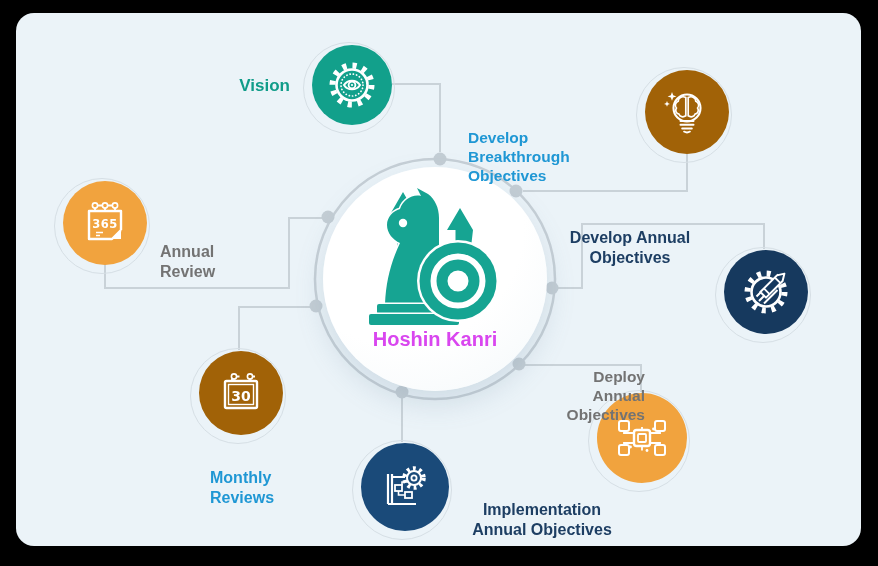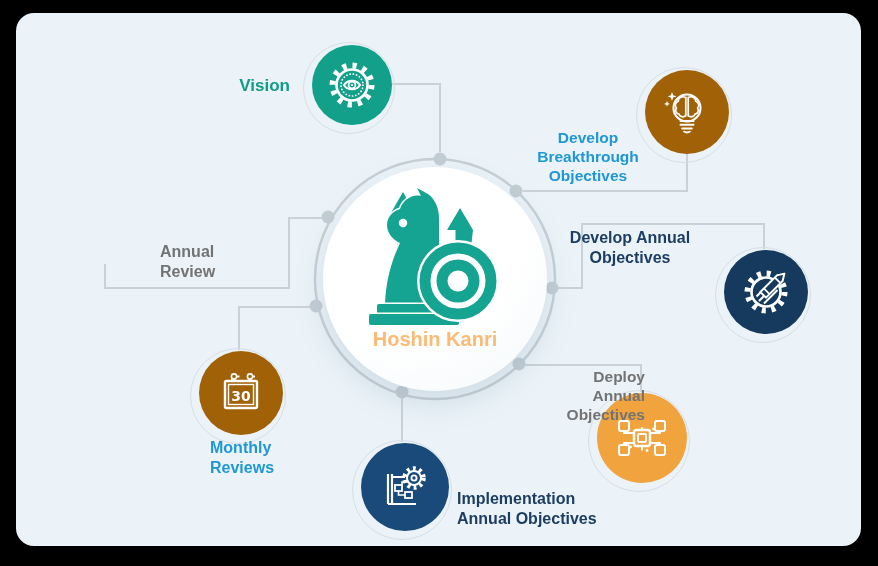--- a/index.html
+++ b/index.html
@@ -20,21 +20,21 @@
   .c-orange{background:#f1a33e;}
   .center-disc{position:absolute;left:323px;top:167px;width:224px;height:224px;border-radius:50%;
         background:radial-gradient(circle at 35% 25%, #ffffff 55%, #f3f8fa 100%);
         box-shadow:0 12px 28px rgba(110,140,165,0.22);}
   .label{position:absolute;font-weight:bold;font-size:16px;line-height:1.22;white-space:pre-line;}
   .t-teal{color:#109c89;}
   .t-blue{color:#1f97d4;}
   .t-navy{color:#1d3e63;}
   .t-orange{color:#737373;}
   .center-title{position:absolute;left:335px;top:328px;width:200px;text-align:center;
-        font-weight:bold;font-size:20px;color:#fdba74;}
+        font-weight:bold;font-size:20px;color:#d946ef;}
   .logo{position:absolute;left:355px;top:186px;}
 </style>
 </head>
 <body>
 
 <div class="stage">
   <div class="card"></div>
 
   <svg class="overlay" width="878" height="566" viewBox="0 0 878 566">
     <g fill="none" stroke="#c9d2d8" stroke-width="2">
@@ -93,21 +93,21 @@
     <svg width="54" height="54" viewBox="-27 -27 54 54" fill="none" stroke="#ffffff">
       <path d="M-15 -20 l1.2 3.2 3.2 1.2 -3.2 1.2 -1.2 3.2 -1.2 -3.2 -3.2 -1.2 3.2 -1.2z" fill="#ffffff" stroke="none"></path>
       <path d="M-20 -11 l0.8 2.1 2.1 0.8 -2.1 0.8 -0.8 2.1 -0.8 -2.1 -2.1 -0.8 2.1 -0.8z" fill="#ffffff" stroke="none"></path>
       <circle cx="0" cy="-4" r="13.5" stroke-width="2.1"></circle>
       <path d="M-6.5 9 H6.5 M-6.5 12.8 H6.5 M-4.8 16.4 H4.8" stroke-width="2" stroke-linecap="round"></path>
       <path d="M-3 19.6 Q0 21.4 3 19.6" stroke-width="1.8" stroke-linecap="round"></path>
       <path d="M-1.2 -14.5 C-5 -16.5 -9 -14 -8.8 -10.8 C-11.8 -9.8 -12.5 -6 -10.6 -4 C-12.2 -1.4 -10.8 1.6 -8 2.2 C-7 4.8 -3.8 5.6 -1.2 3.8 Z" stroke-width="1.7"></path>
       <path d="M1.2 -14.5 C5 -16.5 9 -14 8.8 -10.8 C11.8 -9.8 12.5 -6 10.6 -4 C12.2 -1.4 10.8 1.6 8 2.2 C7 4.8 3.8 5.6 1.2 3.8 Z" stroke-width="1.7"></path>
     </svg>
   </div>
-  <div class="label t-blue" style="left:508px;top:129px;width:160px;text-align:center;font-size:15.5px;">Develop
+  <div class="label t-blue" style="left:468px;top:129px;width:160px;text-align:left;font-size:15.5px;">Develop
 Breakthrough
 Objectives</div>
 
   <div class="circle c-navydark" style="left:724px;top:250px;width:84px;height:84px;">
     <svg width="52" height="52" viewBox="-26 -26 52 52" fill="none" stroke="#ffffff">
       <circle r="18.5" stroke-width="6" stroke-dasharray="4 5.7"></circle>
       <circle r="14.5" stroke-width="2.6"></circle>
       <path d="M-9.5 4.5 L4.5 -9.5 M-7 9 L9 -7 M-2 11.5 L11.5 -2" stroke-width="2"></path>
       <g transform="rotate(45)">
         <path d="M0 -26 L-4 -19.5 L-4 4 L4 4 L4 -19.5 Z" fill="#16395e" stroke-width="2" stroke-linejoin="round"></path>
@@ -142,31 +142,43 @@
       <rect x="-10" y="-2" width="7" height="6" stroke-width="1.8"></rect>
       <rect x="0" y="5" width="7" height="6" stroke-width="1.8"></rect>
       <path d="M-6.5 4 V8 H0 M-3 -2 V-5 H3" stroke-width="1.6"></path>
       <g transform="translate(9,-9)">
         <circle r="9.5" stroke-width="4.5" stroke-dasharray="2.8 3.4"></circle>
         <circle r="7" stroke-width="2"></circle>
         <circle r="2.6" stroke-width="1.8"></circle>
       </g>
     </svg>
   </div>
-  <div class="label t-navy" style="left:457px;top:489px;width:170px;text-align:left;">Implementation
+  <div class="label t-navy" style="left:457px;top:500px;width:170px;text-align:center;">Implementation
 Annual Objectives</div>
 
   <div class="circle c-blue" style="left:199px;top:351px;width:84px;height:84px;">
     <svg width="54" height="54" viewBox="-27 -27 54 54" fill="none" stroke="#ffffff">
       <rect x="-16" y="-12" width="32" height="27" rx="1.5" stroke-width="2.4"></rect>
       <rect x="-12.5" y="-8.5" width="25" height="20" stroke-width="1.4"></rect>
       <path d="M-9 -12 V-14.5 M9 -12 V-14.5 M-4.4 -16.5 H-1.5 M11.6 -16.5 H14" stroke-width="1.8"></path>
       <circle cx="-7" cy="-16.5" r="2.6" stroke-width="1.6"></circle>
       <circle cx="9" cy="-16.5" r="2.6" stroke-width="1.6"></circle>
       <text x="0" y="7.5" text-anchor="middle" font-size="14" font-weight="bold" fill="#ffffff" stroke="none" font-family="DejaVu Sans, sans-serif">30</text>
     </svg>
   </div>
-  <div class="label t-blue" style="left:210px;top:438px;width:110px;text-align:left;">Monthly
+  <div class="label t-blue" style="left:210px;top:468px;width:110px;text-align:left;">Monthly
 Reviews</div>
 
+  <div class="circle c-orange" style="left:63px;top:181px;width:84px;height:84px;">
+    <svg width="54" height="54" viewBox="-27 -27 54 54" fill="none" stroke="#ffffff">
+      <path d="M16 7 L7 16 H16 Z" fill="#ffffff" stroke="none"></path>
+      <path d="M16 7 V-12 H-16 V16 H7 L16 7" stroke-width="2.4" stroke-linejoin="round"></path>
+      <path d="M-10 -12 V-15 M0 -12 V-15 M10 -12 V-15 M-7.4 -17.5 H-2.6 M2.6 -17.5 H7.4" stroke-width="1.8"></path>
+      <circle cx="-10" cy="-17.5" r="2.6" stroke-width="1.6"></circle>
+      <circle cx="0" cy="-17.5" r="2.6" stroke-width="1.6"></circle>
+      <circle cx="10" cy="-17.5" r="2.6" stroke-width="1.6"></circle>
+      <path d="M-9 9.5 H-2 M-9 12.5 H-5" stroke-width="1.6"></path>
+      <text x="0" y="5" text-anchor="middle" font-size="11.5" font-weight="bold" fill="#ffffff" stroke="none" letter-spacing="0.5" font-family="DejaVu Sans, sans-serif">365</text>
+    </svg>
+  </div>
   <div class="label t-orange" style="left:160px;top:242px;width:110px;text-align:left;">Annual
 Review</div>
 </div>
 
 </body></html>

